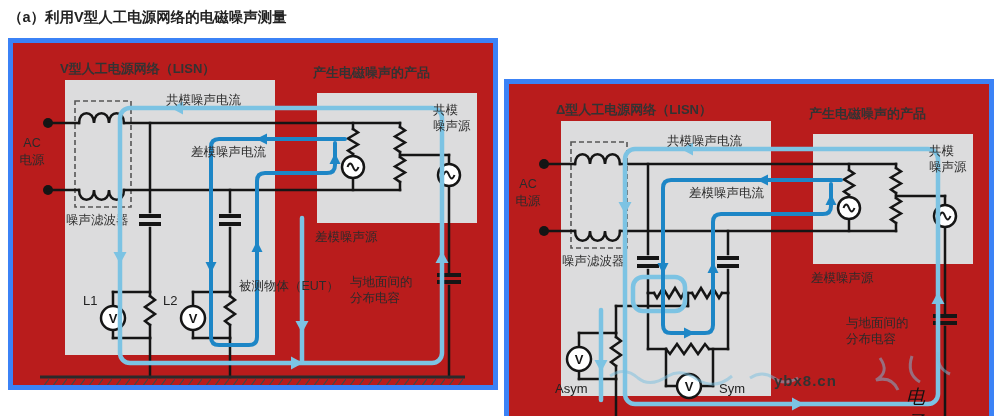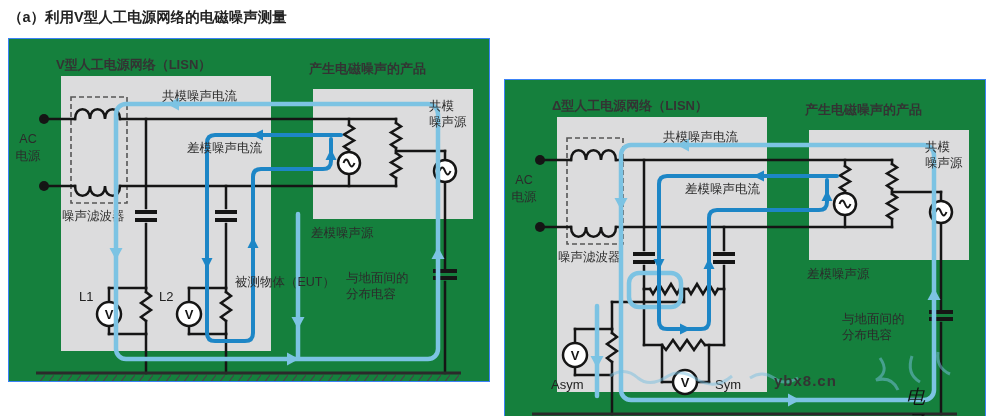--- a/index.html
+++ b/index.html
@@ -1,21 +1,21 @@
 <!DOCTYPE html>
 <html><head>
 <meta charset="utf-8">
 <style>
   html,body{margin:0;padding:0;background:#fff;}
   #stage{position:relative;width:1000px;height:416px;background:#fff;overflow:hidden;
          font-family:"Liberation Sans","DejaVu Sans",sans-serif;}
   .panel-title{position:absolute;top:8px;font-size:14.5px;font-weight:bold;color:#222;white-space:nowrap;}
   #title-a{left:8px;}
   #title-b{left:508px;}
-  .panel{position:absolute;top:38px;width:480px;height:342px;border:1px solid #3b82f6;background:#15803d;}
+  .panel{position:absolute;top:38px;width:480px;height:342px;border:5px solid #3b82f6;background:#b91c1c;}
   #panel-a{left:8px;}
   #panel-b{left:504px;margin-top:41px;}
   svg text{font-family:"Liberation Sans","DejaVu Sans",sans-serif;}
   .graybox{fill:#dcdcdd;}
   .dashedbox{fill:none;stroke:#555;stroke-width:1.6;stroke-dasharray:5 3;}
   .wire{stroke:#151515;stroke-width:2.5;fill:none;stroke-linecap:square;}
   .capbar{stroke:#151515;stroke-width:4;fill:none;stroke-linecap:butt;}
   .gnd{stroke:#2a2a2a;stroke-width:3;fill:none;}
   .comp{fill:#fff;stroke:#151515;stroke-width:2.5;}
   .dot{fill:#151515;}

